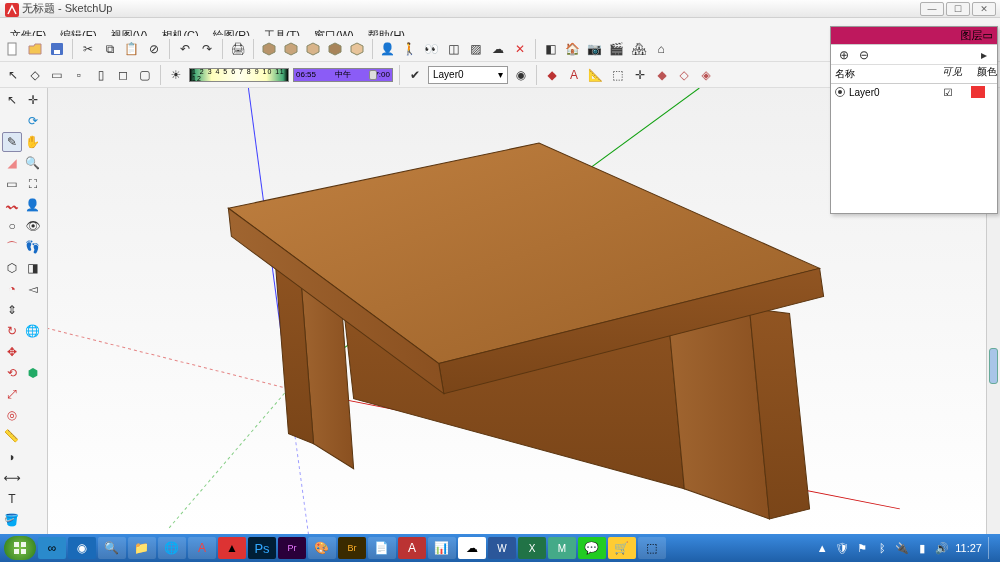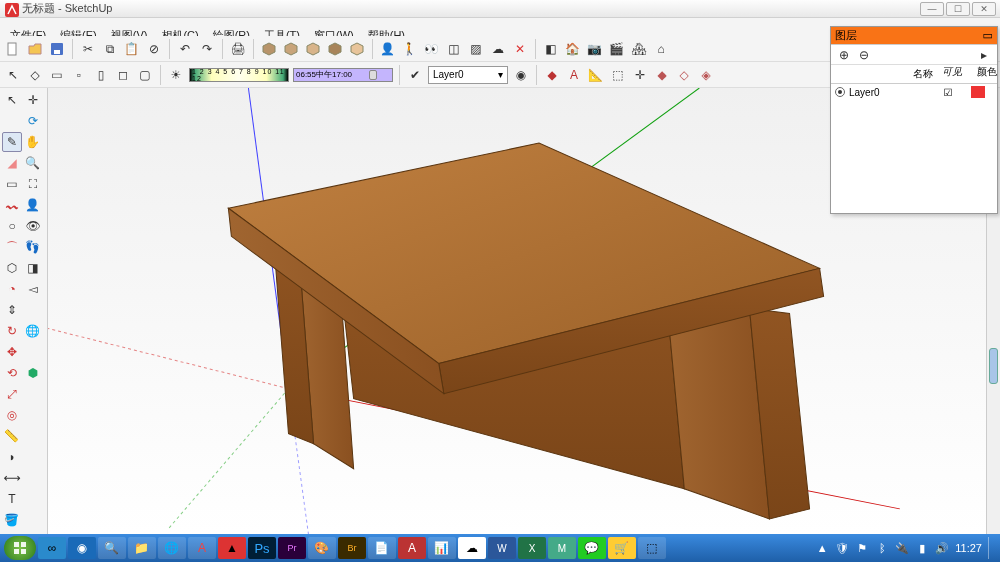--- a/index.html
+++ b/index.html
@@ -12,37 +12,37 @@
 .winbtn { width:24px; height:14px; border:1px solid #b0b0b0; border-radius:2px; background:#f4f4f4; font-size:9px; display:flex; align-items:center; justify-content:center; color:#666; }
 
 .menubar { height:18px; background:#f4f4f4; display:flex; align-items:center; padding:0 4px; font-size:11px; color:#222; gap:2px;}
 .menuitem { padding:0 6px; cursor:default;margin-top:16px; }
 
 .toolbar-row { height:26px; background:#f4f4f4; border-bottom:1px solid #ddd; display:flex; align-items:center; padding:0 4px; gap:4px; position:relative; }
 .tbicon { width:18px; height:18px; border-radius:2px; display:inline-flex; align-items:center; justify-content:center; font-size:12px; color:#333; }
 .sep { width:1px; height:20px; background:#ccc; margin:0 2px; }
 
 .time-gradient { width:100px; height:14px; background:linear-gradient(to right,#000 0%,#4a7 5%,#ffb 22%,#ffe 50%,#ffb 78%,#4a7 95%,#000 100%); border:1px solid #888; font-size:8px; display:flex; align-items:center; justify-content:space-between; padding:0 2px; color:#000;}
-.time-slider { width:100px; height:14px; background:#c4b5fd; border:1px solid #888; position:relative; display:flex; align-items:center; justify-content:flex-start; padding:0 2px; font-size:8px;}
+.time-slider { width:100px; height:14px; background:#8b5cf6; border:1px solid #888; position:relative; display:flex; align-items:center; justify-content:space-between; padding:0 2px; font-size:8px;}
 .time-slider .knob{ position:absolute; right:15px; top:1px; width:8px; height:10px; background:#ddd; border:1px solid #888; border-radius:2px;}
 .layer-combo { width:80px; height:18px; border:1px solid #999; background:#fff; font-size:10px; display:flex; align-items:center; padding:0 4px; }
 
 .main { position:absolute; top:88px; left:48px; right:0; bottom:28px; background:#f8f8f8; }
 .viewport { width:100%; height:100%; background:linear-gradient(#f0f0f0,#fff); position:relative; overflow:hidden; }
 .viewport svg { position:absolute; inset:0; }
 
 .left-toolbox { position:absolute; top:88px; left:0; width:48px; bottom:28px; background:#f4f4f4; border-right:1px solid #ccc; display:flex; flex-direction:column; flex-wrap:wrap; align-content:flex-start; padding:2px; gap:1px;}
 .left-toolbox .tbicon { width:20px; height:20px; border:1px solid transparent;}
 .left-toolbox .sel{ border:1px solid #88a; background:#dde8f5;}
 
 .layers-panel { position:absolute; top:26px; right:2px; width:168px; height:188px; background:#fff; border:1px solid #999; box-shadow:2px 2px 4px rgba(0,0,0,.2); font-size:11px; z-index:5;}
-.layers-panel .hdr { height:18px; background:#f97316; border-bottom:1px solid #ccc; display:flex; align-items:center; justify-content:space-between; padding:0 4px;}
+.layers-panel .hdr { height:18px; background:#be185d; border-bottom:1px solid #ccc; display:flex; align-items:center; justify-content:flex-end; padding:0 4px;}
 .layers-panel .tools { height:20px; display:flex; align-items:center; gap:2px; padding:0 4px; border-bottom:1px solid #ddd;}
 .lp-th { display:flex; font-size:10px; border-bottom:1px solid #ccc;}
-.lp-th span:nth-child(1){ flex:1; padding:2px 4px;text-align:right;}
+.lp-th span:nth-child(1){ flex:1; padding:2px 4px;}
 .lp-th span:nth-child(2){ width:30px; text-align:center;font-style:italic;}
 .lp-th span:nth-child(3){ width:30px; text-align:right;}
 .lp-row{ display:flex; align-items:center; font-size:10px; padding:2px 4px;}
 .lp-row .radio{ width:10px; height:10px; border:1px solid #666; border-radius:50%; margin-right:4px; display:inline-flex; align-items:center; justify-content:center;}
 .lp-row .radio .dot{ width:4px; height:4px; background:#333; border-radius:50%;}
 .lp-row .name{ flex:1;}
 .lp-row .chk{ width:30px; text-align:center;}
 .lp-row .clr{ width:14px; height:12px; background:#e33; margin:0 8px;}
 
 .scrollbar-v { position:absolute; top:88px; right:0; width:14px; bottom:28px; background:#f0f0f0; border-left:1px solid #ccc;}

